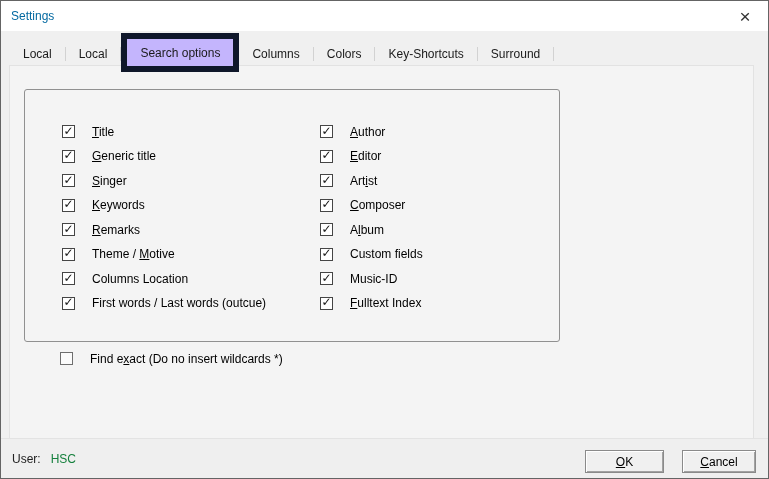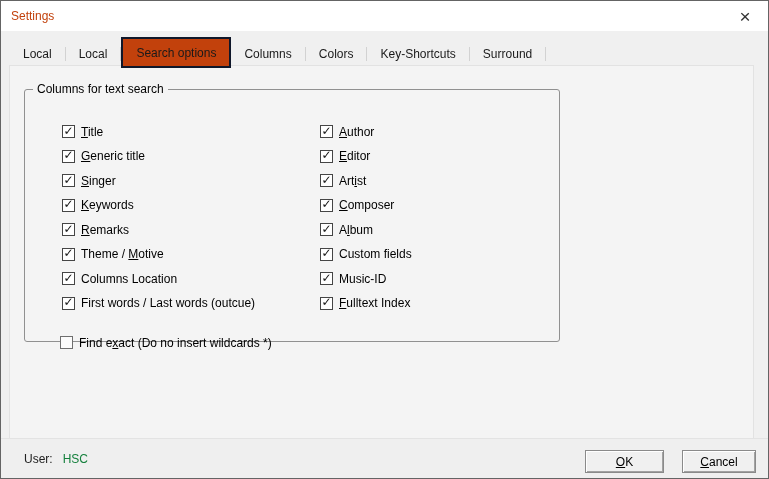--- a/index.html
+++ b/index.html
@@ -5,51 +5,51 @@
   html,body{margin:0;padding:0;background:#cfcfcf;}
   .window{
     position:relative;width:769px;height:479px;box-sizing:border-box;
     background:#f0f0f0;border:1px solid #646464;
     font-family:"Liberation Sans","DejaVu Sans",sans-serif;
     font-size:12px;color:#1a1a1a;overflow:hidden;cursor:default;
     -webkit-user-select:none;user-select:none;
   }
   
   .titlebar{height:30px;background:#ffffff;display:flex;align-items:center;}
-  .titlebar .title{padding-left:10px;font-size:12px;color:#c2410c;}
+  .titlebar .title{padding-left:10px;font-size:12px;color:#0369a1;}
   .close{margin-left:auto;width:46px;height:30px;display:flex;align-items:center;justify-content:center;}
   .close span{font-size:19px;line-height:1;color:#333;font-weight:400;}
   
   .tabs{position:absolute;top:41px;left:9px;height:23px;display:flex;align-items:center;}
   .tab{display:flex;align-items:center;padding:0 13px;background:#f0f0f0;
        border-right:1px solid #d2d2d2;white-space:nowrap;}
-  .tab.selected{background:#c2410c;border:2px solid #0f172a;height:27px;
+  .tab.selected{background:#c4b5fd;border:6px solid #0f172a;height:27px;
        margin-top:-2px;padding:0 13px;position:relative;z-index:2;}
   
   .page{position:absolute;left:8px;top:64px;width:745px;height:375px;box-sizing:border-box;
         background:#f4f4f4;border:1px solid #e2e2e2;}
   
   .groupbox{position:absolute;left:14px;top:23px;width:536px;height:253px;box-sizing:border-box;
         border:1px solid #909090;border-radius:3px;}
   .group-title{position:absolute;top:-8px;left:8px;background:#f4f4f4;padding:0 4px;color:#000;}
   .col{position:absolute;top:35px;}
   .col-left{left:37px;}
   .col-right{left:295px;}
   .cb-row{display:flex;align-items:center;height:13px;margin-bottom:11.5px;}
   .cb{width:13px;height:13px;box-sizing:border-box;border:1px solid #454545;background:#ffffff;
       display:inline-flex;align-items:center;justify-content:center;flex:none;}
   .cb .check{font-size:12px;line-height:1;color:#111;transform:translateY(-1px);}
   .cb.unchecked{border-color:#6e6e6e;background:#fbfbfb;}
-  .cb-label{margin-left:6px;white-space:nowrap;color:#000;}
+  .cb-label{margin-left:17px;white-space:nowrap;color:#000;}
   u{text-decoration:underline;text-underline-offset:1px;}
-  .find-exact{position:absolute;left:50px;top:270px;}
+  .find-exact{position:absolute;left:50px;top:286px;}
   
   .footer{position:absolute;left:0;right:0;bottom:0;height:39px;background:#efefef;
           border-top:1px solid #e3e3e3;display:flex;align-items:center;}
-  .user-label{padding-left:23px;color:#222;}
+  .user-label{padding-left:11px;color:#222;}
   .user-value{padding-left:10px;color:#15803d;}
   .btn{position:absolute;top:11px;height:23px;box-sizing:border-box;
        font-family:"Liberation Sans","DejaVu Sans",sans-serif;font-size:12px;color:#000;
        background:#f0f0f0;border:1px solid #8a8a8a;border-radius:0;
        box-shadow:inset 1px 1px 0 #ffffff, inset -1px -1px 0 #a2a2a2;
        display:flex;align-items:center;justify-content:center;padding:0;}
   .btn.ok{right:104px;width:79px;}
   .btn.cancel{right:12px;width:74px;}
 </style>
 </head>
@@ -70,21 +70,20 @@
       <div class="tab selected">Search options</div>
       <div class="tab">Columns</div>
       <div class="tab">Colors</div>
       <div class="tab">Key-Shortcuts</div>
       <div class="tab">Surround</div>
     </div>
 
   <div class="page">
 
     <div class="groupbox">
-      <span class="group-title">Columns for text search</span>
       <div class="col col-left" id="col-left">
           <div class="cb-row">
             <span class="cb">
               <span class="check">✓</span>
             </span>
             <span class="cb-label"><u>T</u>itle</span>
           </div>
           <div class="cb-row">
             <span class="cb">
               <span class="check">✓</span>

